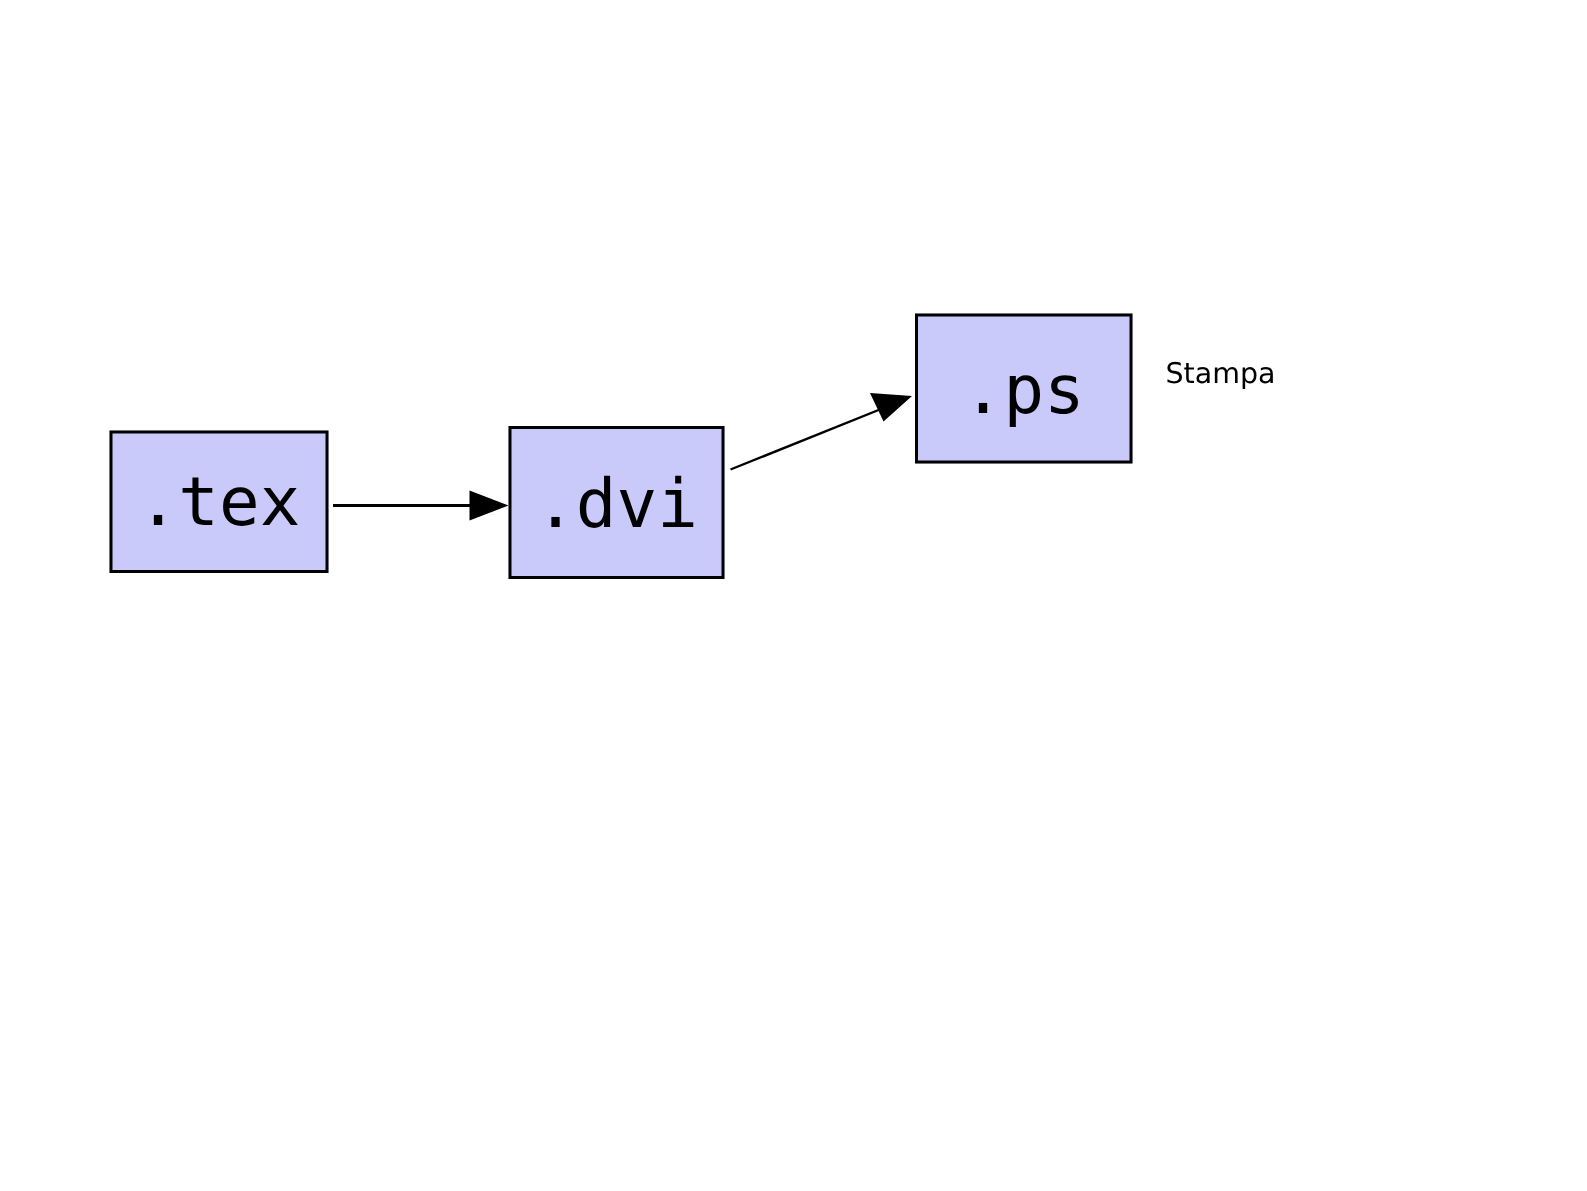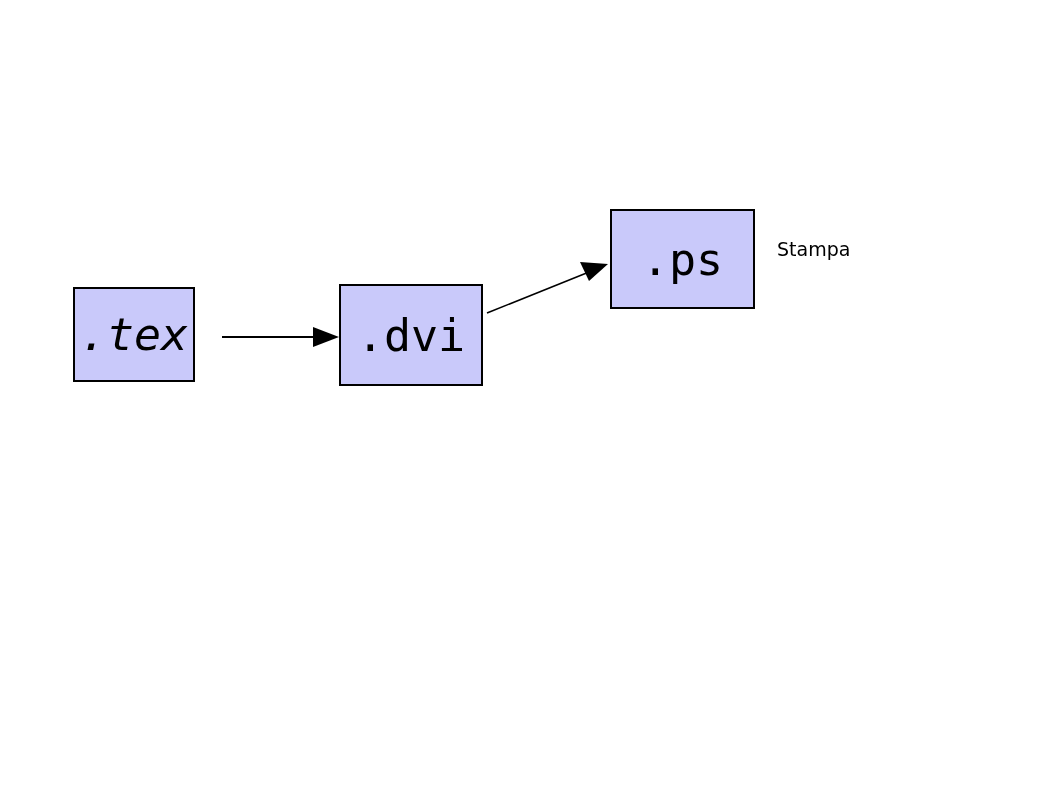--- a/index.html
+++ b/index.html
@@ -43,21 +43,21 @@
   .plain-label {
     position: absolute;
     font-family: "DejaVu Sans", "Liberation Sans", sans-serif;
     font-size: 19px;
     line-height: 1;
     color: #000000;
     white-space: pre;
   }
 
   
-  #node-tex  { left: 73px;  top: 287px; width: 122px; height: 95px; font-style: italic; }
+  #node-tex  { left: 73px;  top: 287px; width: 146px; height: 95px; }
   #node-dvi  { left: 339px; top: 284px; width: 144px; height: 102px; }
   #node-ps   { left: 610px; top: 209px; width: 145px; height: 100px; }
   #label-stampa { left: 777px; top: 240px; }
 </style>
 </head>
 <body>
 
 <div id="canvas">
 
   <svg id="arrow-layer" viewBox="0 0 1058 794" width="1058" height="794" xmlns="http://www.w3.org/2000/svg">

